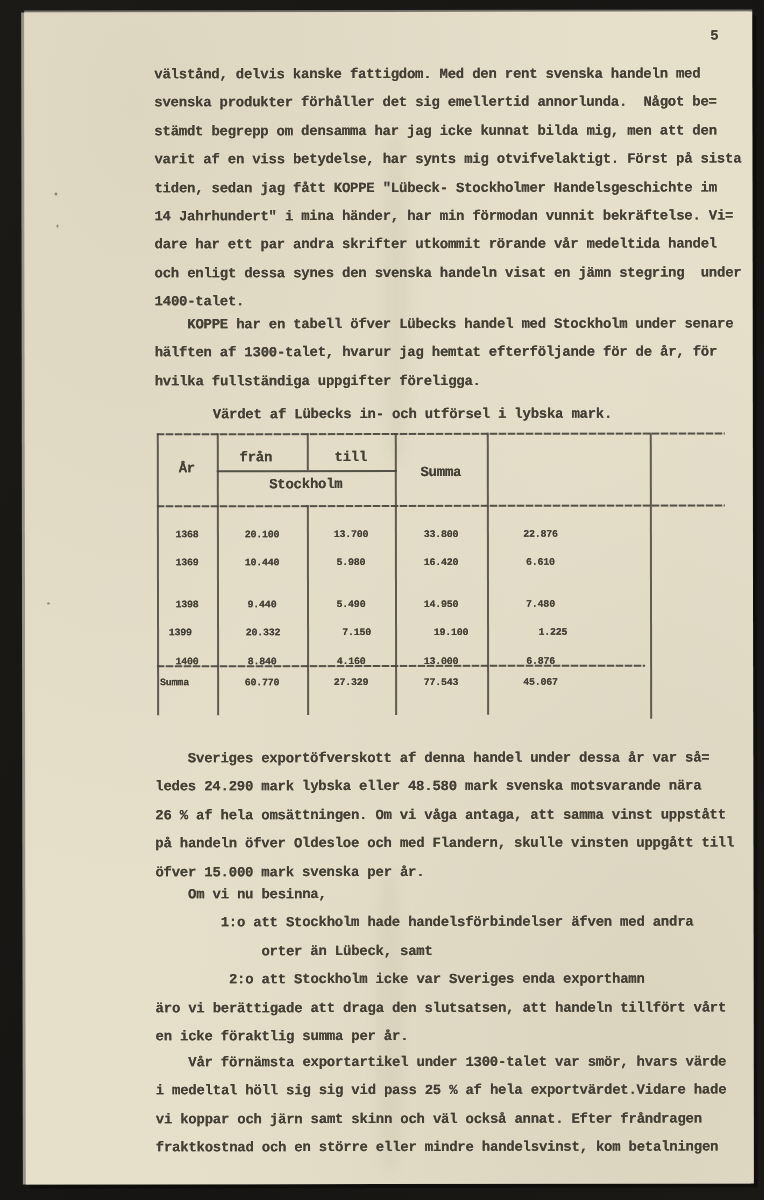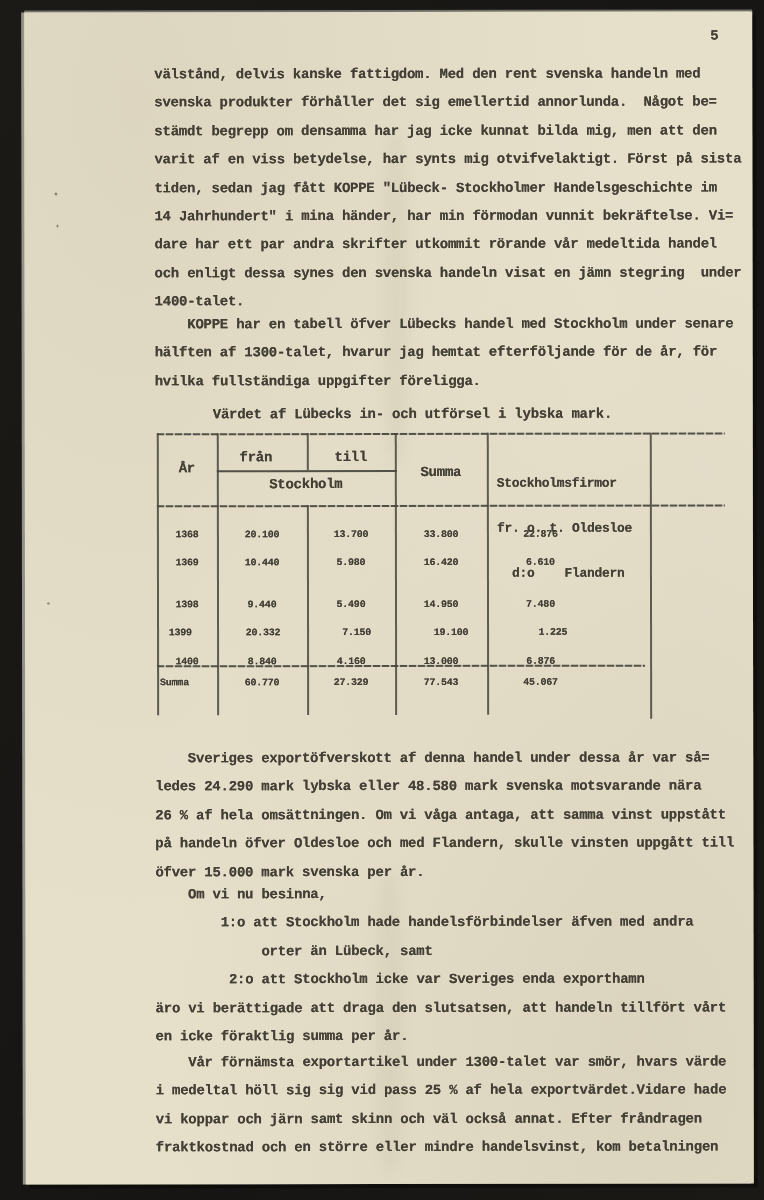--- a/index.html
+++ b/index.html
@@ -97,25 +97,20 @@
     <div class="vline" style="left:282px;top:493px;height:210px;"></div>
     <div class="vline" style="left:370px;top:421px;height:282px;"></div>
     <div class="vline" style="left:462px;top:421px;height:282px;"></div>
     <div class="vline" style="left:625px;top:421px;height:286px;"></div>
 
     <div class="hcell ink" style="left:132px;width:60px;top:446px;">År</div>
     <div class="hcell ink" style="left:192px;width:78px;top:435px;">från</div>
     <div class="hcell ink" style="left:282px;width:88px;top:435px;">till</div>
     <div class="hcell ink" style="left:192px;width:178px;top:462px;">Stockholm</div>
     <div class="hcell ink" style="left:370px;width:92px;top:450px;">Summa</div>
-    <div class="firms ink">
-      <div>Stockholmsfirmor</div>
-      <div>fr. o. t. Oldesloe</div>
-      <div>  d:o    Flandern</div>
-    </div>
 
     <div class="trow ink" style="top:513px;">
       <span class="c-year">1368</span>
       <span class="c-from">20.100</span>
       <span class="c-till">13.700</span>
       <span class="c-sum">33.800</span>
       <span class="c-firms">22.876</span>
     </div>
     <div class="trow ink" style="top:541px;">
       <span class="c-year">1369</span>

